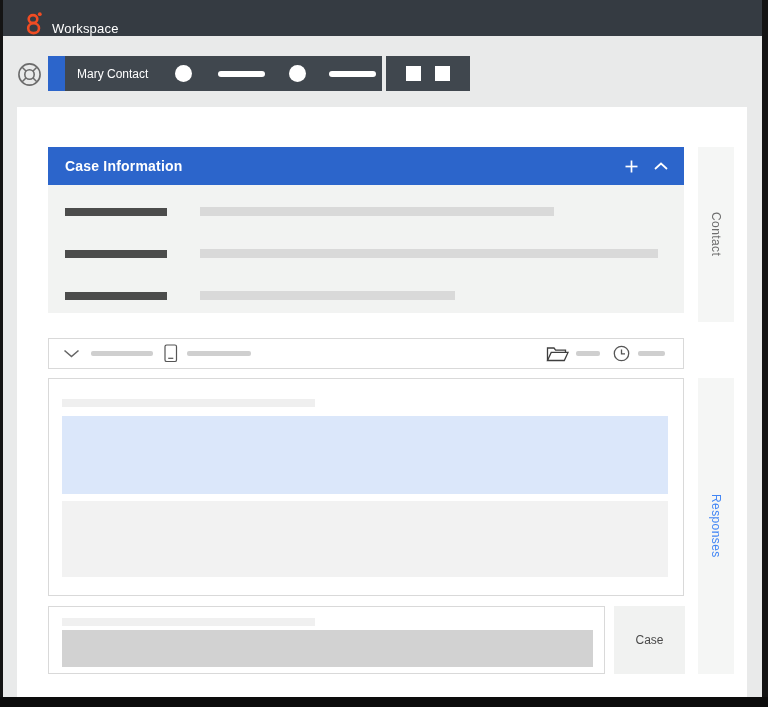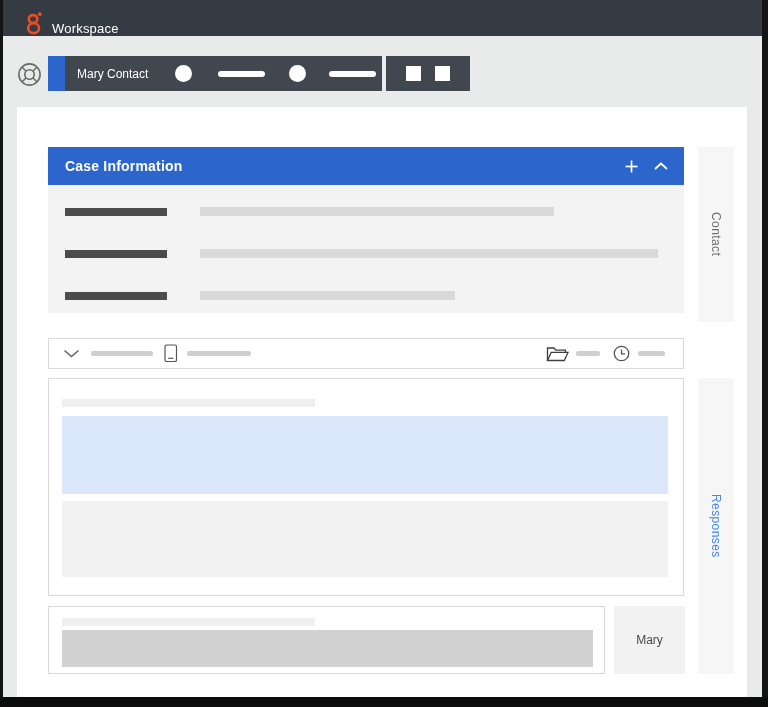--- a/index.html
+++ b/index.html
@@ -186,14 +186,14 @@
 <div class="abs side-tab responses-tab">
   <span class="vtext">Responses</span>
 </div>
 
 <div class="abs composer">
   <div class="composer-ph"></div>
   <div class="composer-input"></div>
 </div>
 
 <div class="abs send-btn">
-  <span>Mary</span>
+  <span>Case</span>
 </div>
 
 </body></html>

